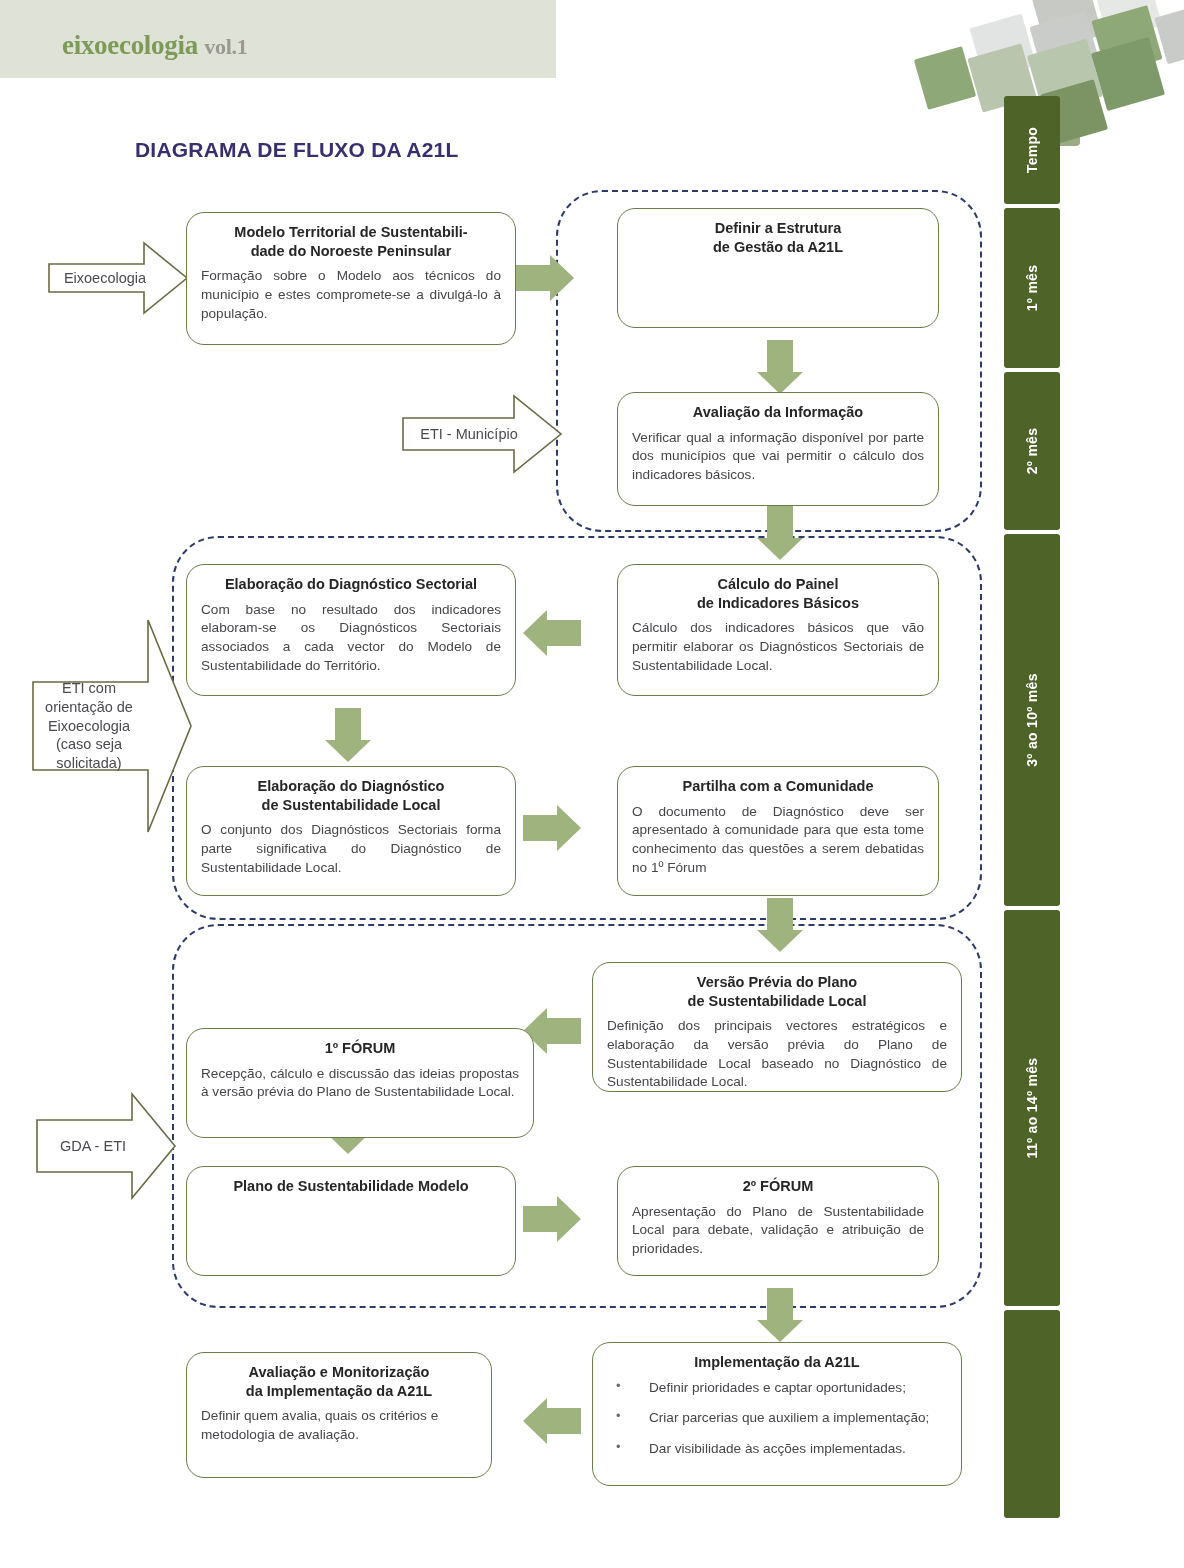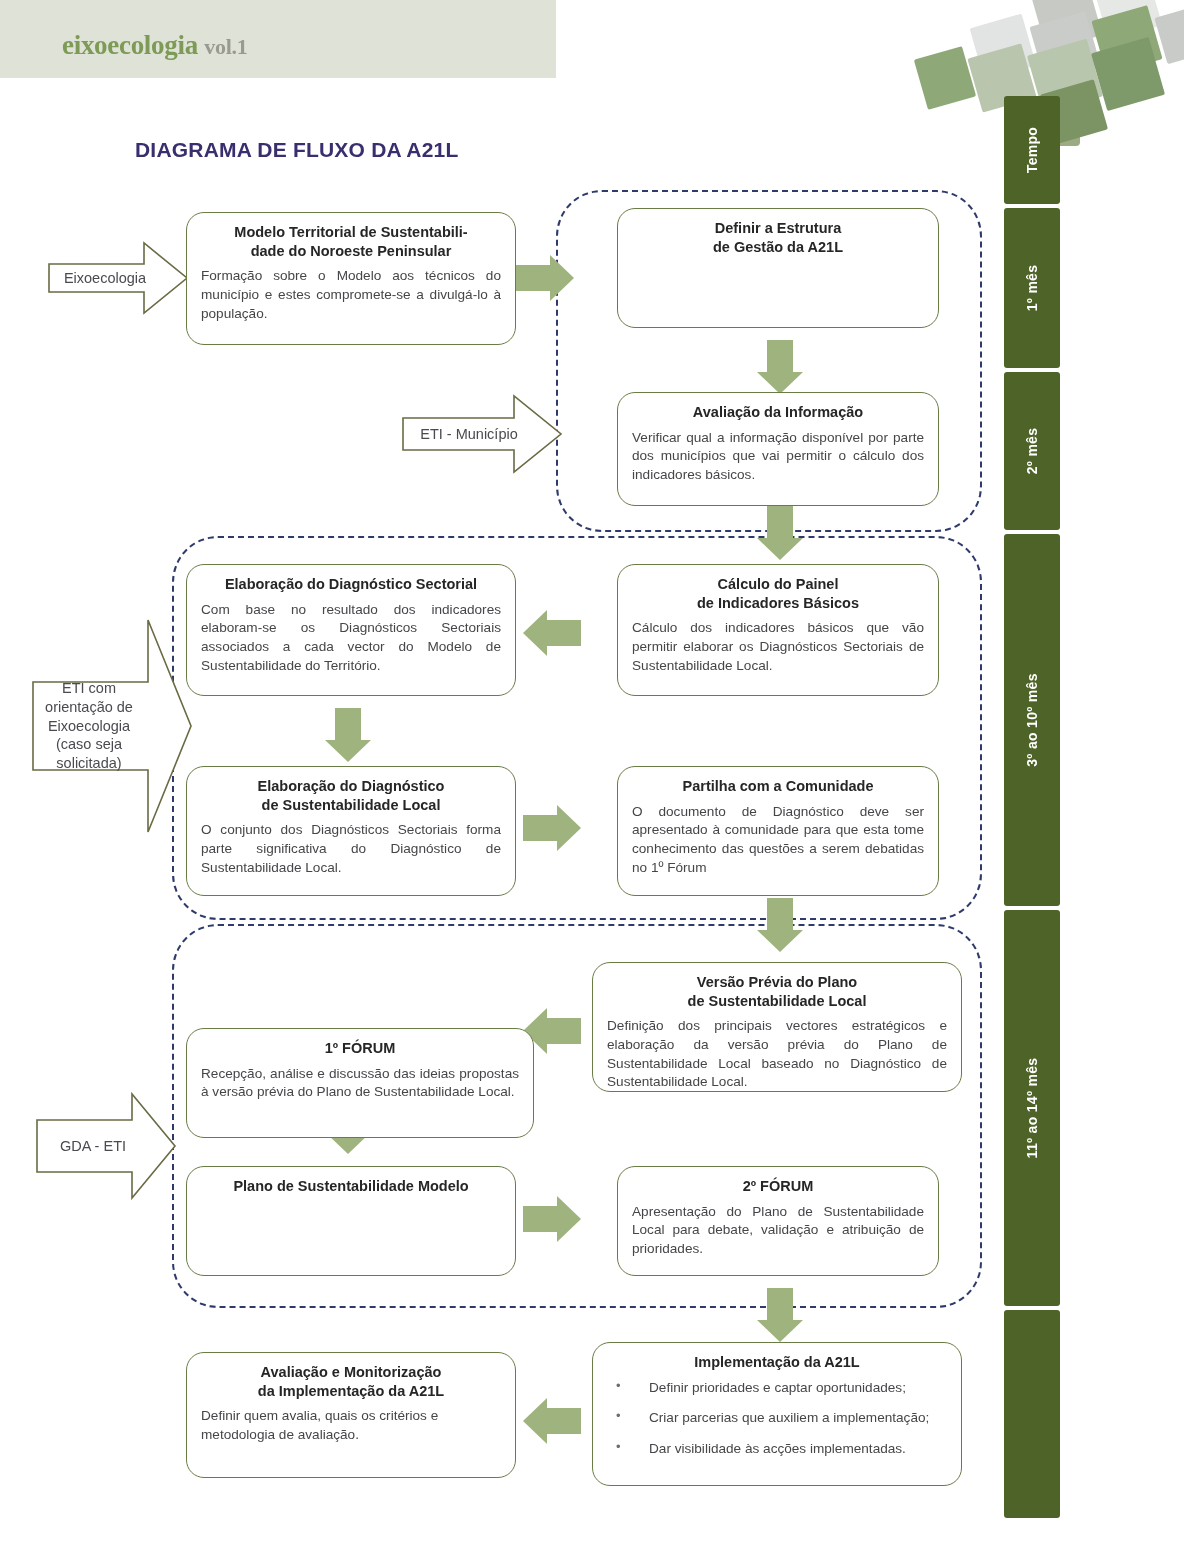--- a/index.html
+++ b/index.html
@@ -260,37 +260,37 @@
   <span class="body">O documento de Diagnóstico deve ser apresentado à comunidade para que esta tome conhecimento das questões a serem debatidas no 1º Fórum</span>
 </div>
 
 <div class="node" style="left:592px;top:962px;width:370px;height:130px;">
   <span class="ttl">Versão Prévia do Plano<br>de Sustentabilidade Local</span>
   <span class="body">Definição dos principais vectores estratégicos e elaboração da versão prévia do Plano de Sustentabilidade Local baseado no Diagnóstico de Sustentabilidade Local.</span>
 </div>
 
 <div class="node" style="left:186px;top:1028px;width:348px;height:110px;">
   <span class="ttl">1º FÓRUM</span>
-  <span class="body">Recepção, análise e discussão das ideias propostas à versão prévia do Plano de Sustentabilidade Local.</span>
+  <span class="body">Recepção, cálculo e discussão das ideias propostas à versão prévia do Plano de Sustentabilidade Local.</span>
 </div>
 
 <div class="node" style="left:186px;top:1166px;width:330px;height:110px;">
   <span class="ttl">Plano de Sustentabilidade Modelo</span>
 </div>
 
 <div class="node" style="left:617px;top:1166px;width:322px;height:110px;">
   <span class="ttl">2º FÓRUM</span>
   <span class="body">Apresentação do Plano de Sustentabilidade Local para debate, validação e atribuição de prioridades.</span>
 </div>
 
 <div class="node" style="left:592px;top:1342px;width:370px;height:144px;">
   <span class="ttl">Implementação da A21L</span>
   <ul>
     <li>Definir prioridades e captar oportunidades;</li>
     <li>Criar parcerias que auxiliem a implementação;</li>
     <li>Dar visibilidade às acções implementadas.</li>
   </ul>
 </div>
 
-<div class="node" style="left:186px;top:1352px;width:330px;height:126px;">
+<div class="node" style="left:186px;top:1352px;width:306px;height:126px;">
   <span class="ttl">Avaliação e Monitorização<br>da Implementação da A21L</span>
   <span class="body nojust">Definir quem avalia, quais os critérios e metodologia de avaliação.</span>
 </div>
 
 </body></html>

